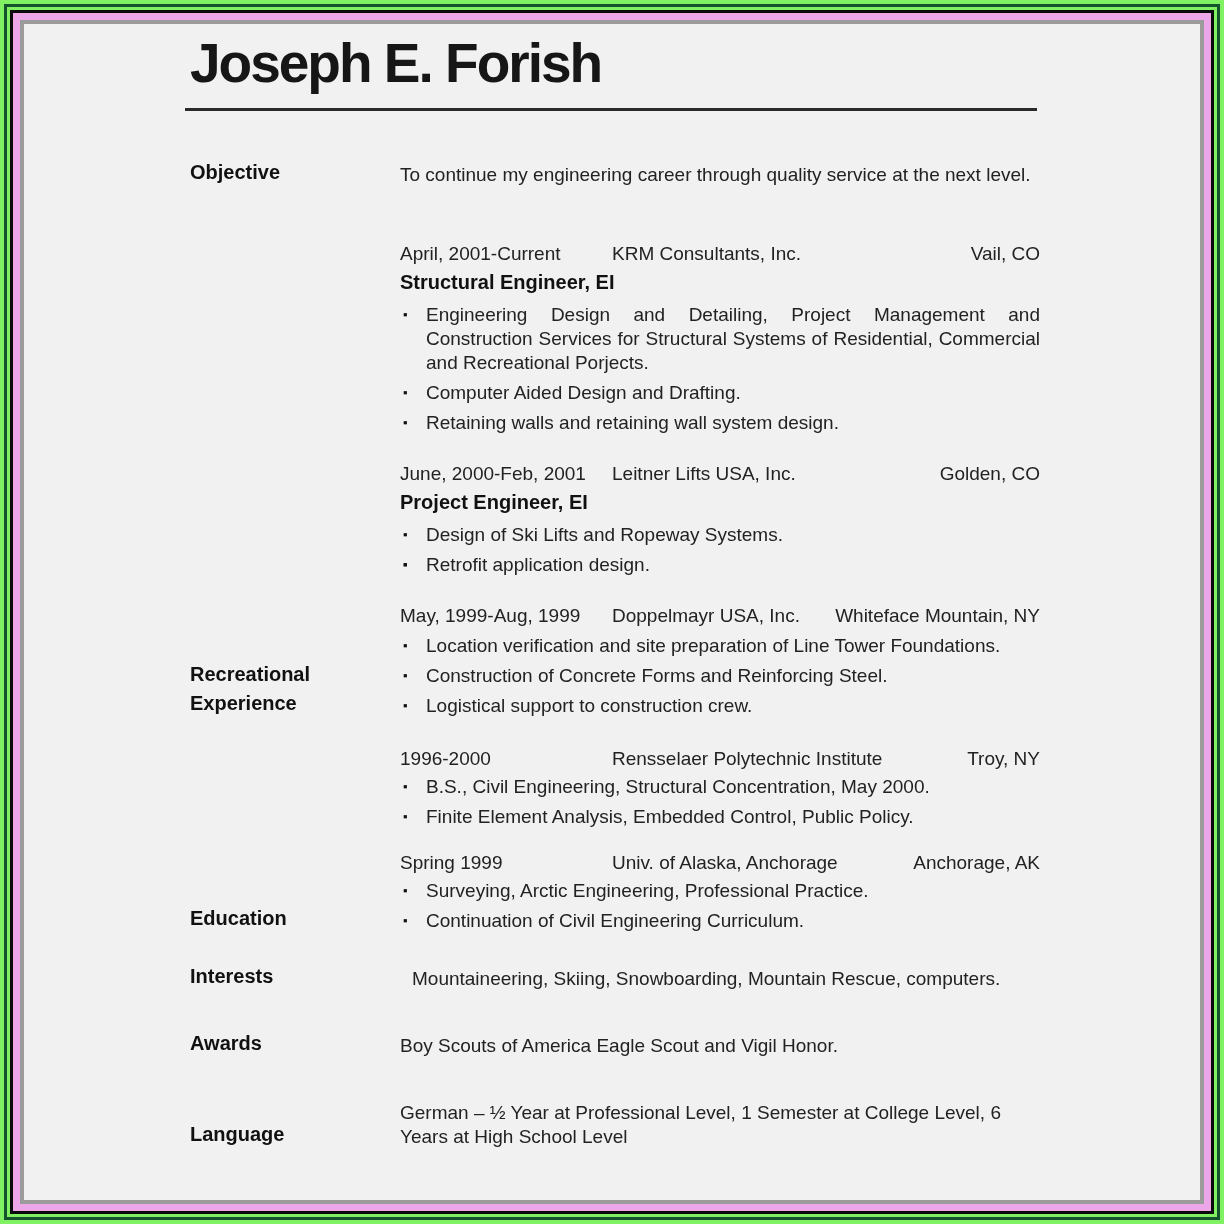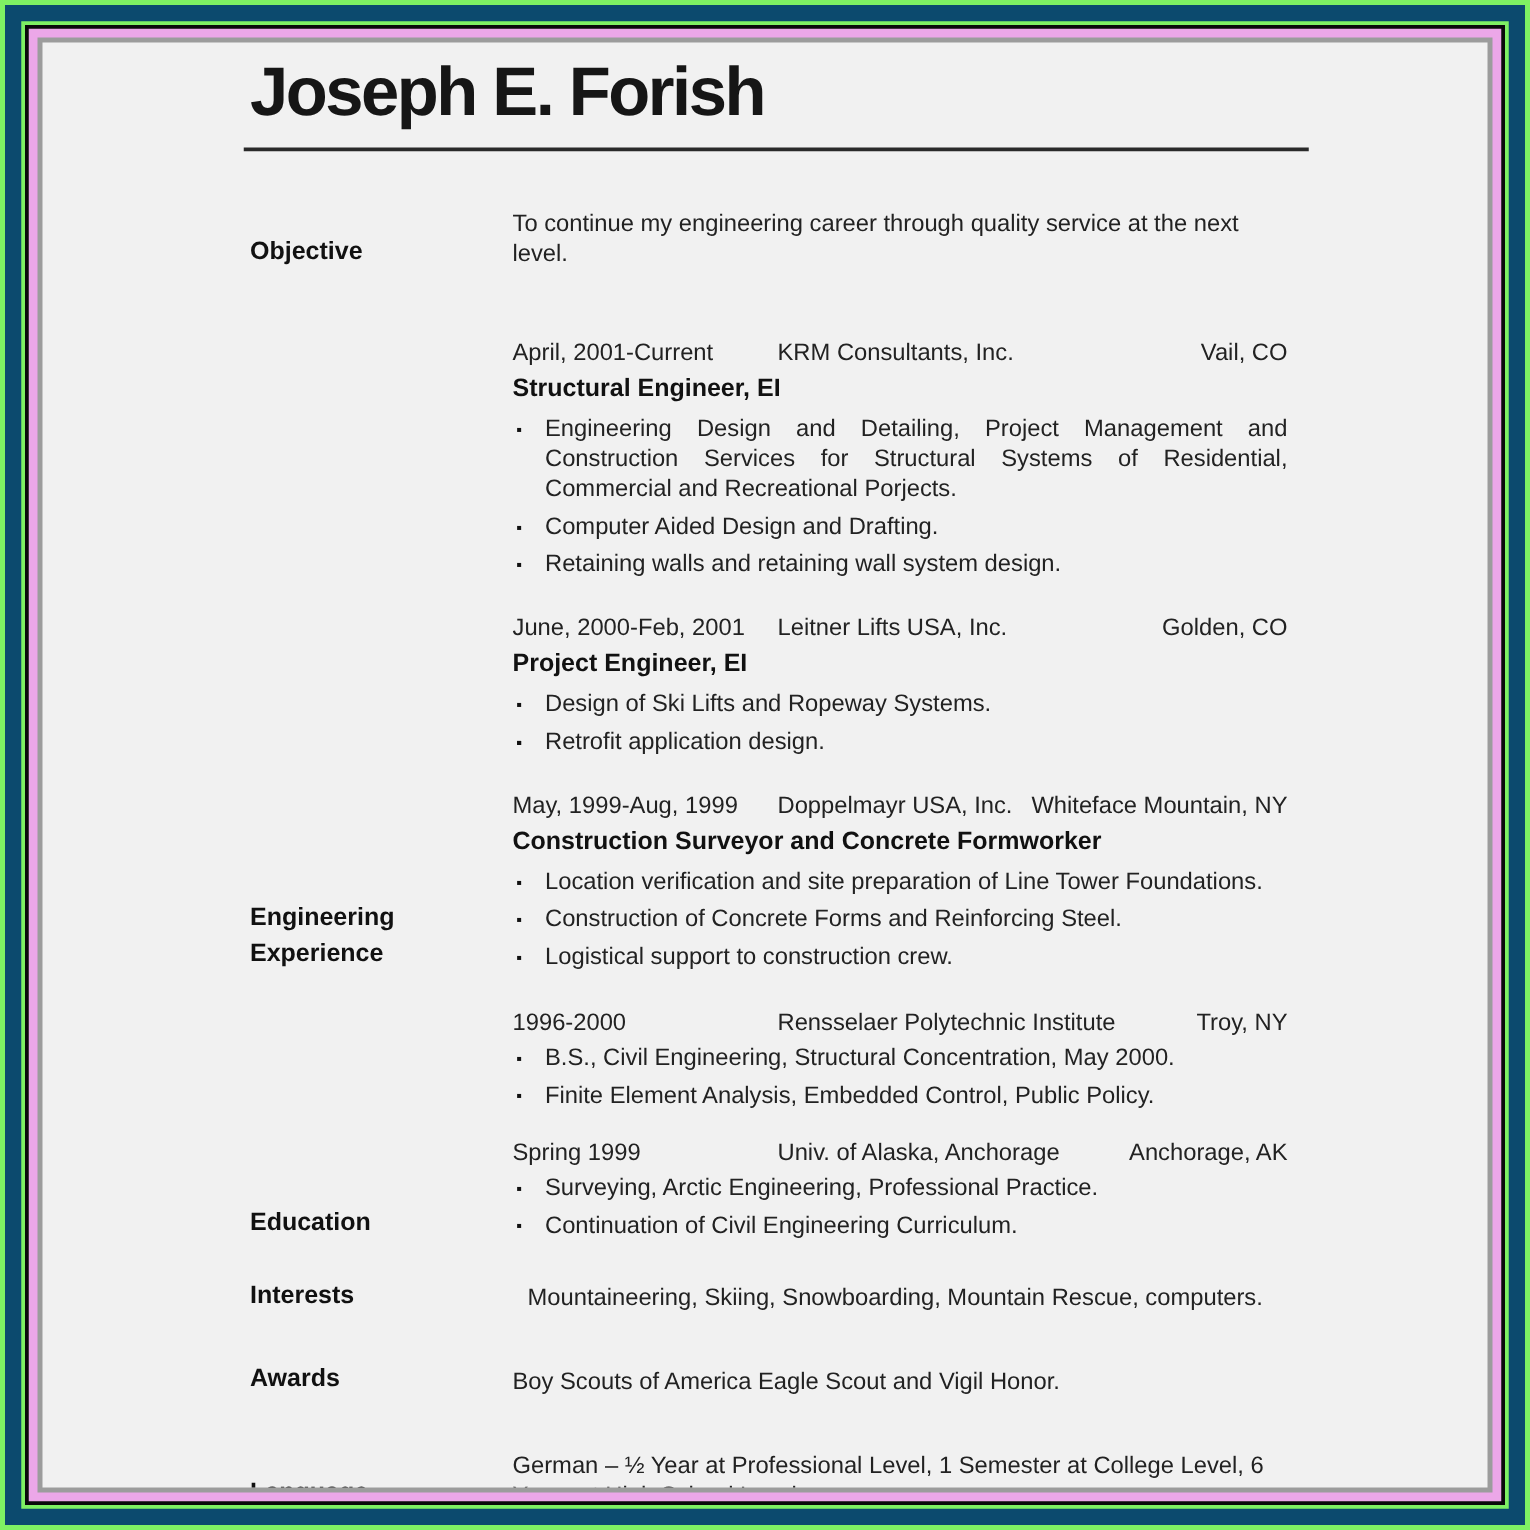--- a/index.html
+++ b/index.html
@@ -1,20 +1,20 @@
 <!DOCTYPE html>
 <html><head>
 <meta charset="utf-8">
 <style>
   html, body { margin: 0; padding: 0; }
   body { font-family: "Liberation Sans", sans-serif; }
 
   
   .f-green1 { width: 1224px; height: 1224px; box-sizing: border-box; background: #7ff163; padding: 4px; }
-  .f-black1 { width: 100%; height: 100%; box-sizing: border-box; background: #0c4a6e; padding: 13px; }
+  .f-black1 { width: 100%; height: 100%; box-sizing: border-box; background: #14532d; padding: 3px; }
   .f-green2 { width: 100%; height: 100%; box-sizing: border-box; background: #7ff163; padding: 3px; }
   .f-black2 { width: 100%; height: 100%; box-sizing: border-box; background: #0a0a0a; padding: 3px; }
   .f-pink   { width: 100%; height: 100%; box-sizing: border-box; background: #eca7e8; padding: 7px; }
   .f-gray   { width: 100%; height: 100%; box-sizing: border-box; background: #9c9c9c; padding: 4px; }
   .page     { width: 100%; height: 100%; box-sizing: border-box; background: #f1f1f1;
               overflow: hidden; padding: 6px 160px 0 166px; color: #1d1d1d; }
 
   
   .name { font-size: 55px; font-weight: bold; letter-spacing: -2px; color: #161616;
           margin: 0; line-height: 1.2; }
@@ -64,21 +64,21 @@
         <h1 class="name">Joseph E. Forish</h1>
         <hr class="title-rule">
 
         <div class="row sec-objective">
           <div class="label-col">Objective</div>
           <div class="body-col">To continue my engineering career through quality service at the next level.</div>
         </div>
 
         <div class="row sec-experience">
           <div class="label-col">
-            <div>Engineering</div>
+            <div>Recreational</div>
             <div>Experience</div>
           </div>
           <div class="body-col">
 
             <div class="job">
               <div class="head-row">
                 <span class="date-cell">April, 2001-Current</span>
                 <span class="org-cell">KRM Consultants, Inc.</span>
                 <span class="loc-cell">Vail, CO</span>
               </div>
@@ -103,21 +103,20 @@
                 <div class="bullet-item"><span class="bullet-mark">▪</span><span>Retrofit application design.</span></div>
               </div>
             </div>
 
             <div class="job">
               <div class="head-row">
                 <span class="date-cell">May, 1999-Aug, 1999</span>
                 <span class="org-cell">Doppelmayr USA, Inc.</span>
                 <span class="loc-cell">Whiteface Mountain, NY</span>
               </div>
-              <div class="job-title">Construction Surveyor and Concrete Formworker</div>
               <div class="bullets">
                 <div class="bullet-item"><span class="bullet-mark">▪</span><span>Location verification and site preparation of Line Tower Foundations.</span></div>
                 <div class="bullet-item"><span class="bullet-mark">▪</span><span>Construction of Concrete Forms and Reinforcing Steel.</span></div>
                 <div class="bullet-item"><span class="bullet-mark">▪</span><span>Logistical support to construction crew.</span></div>
               </div>
             </div>
 
           </div>
         </div>
 

